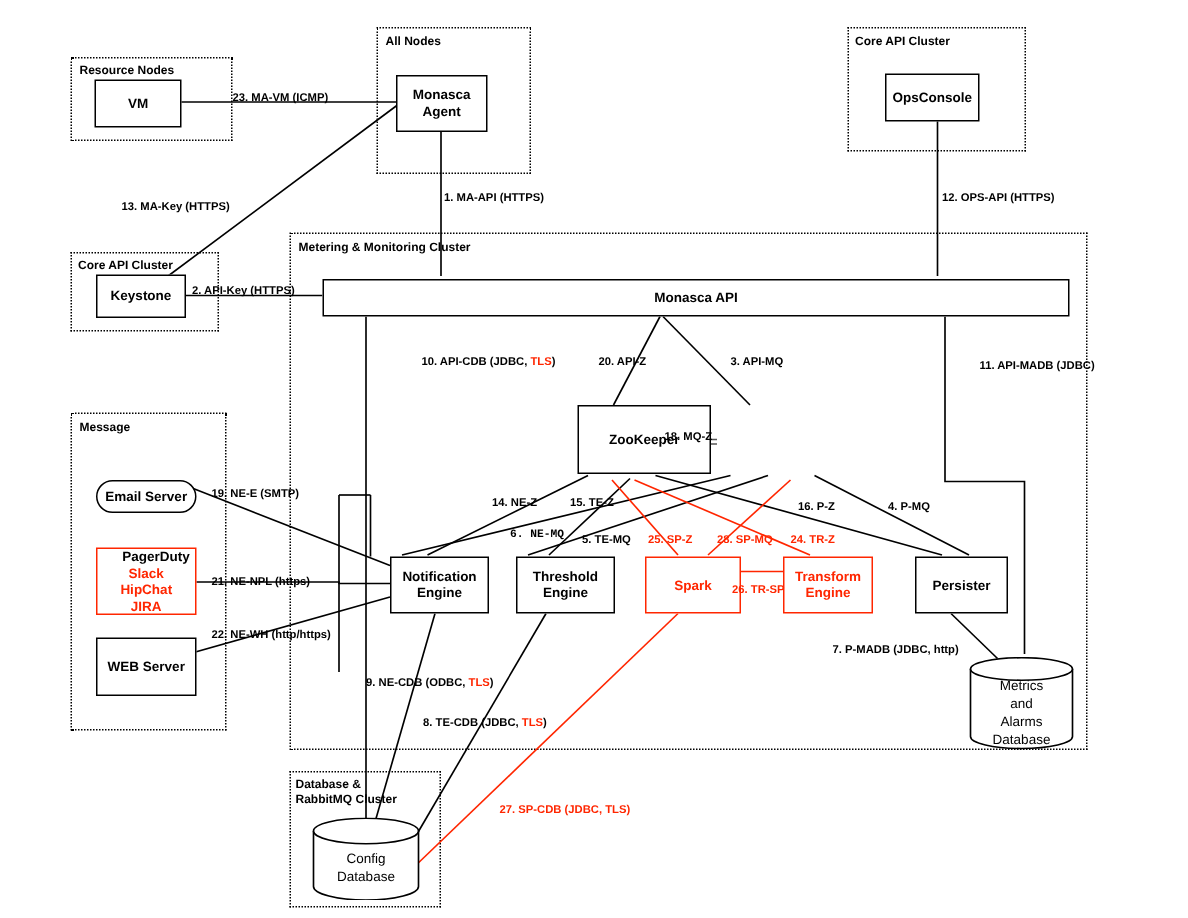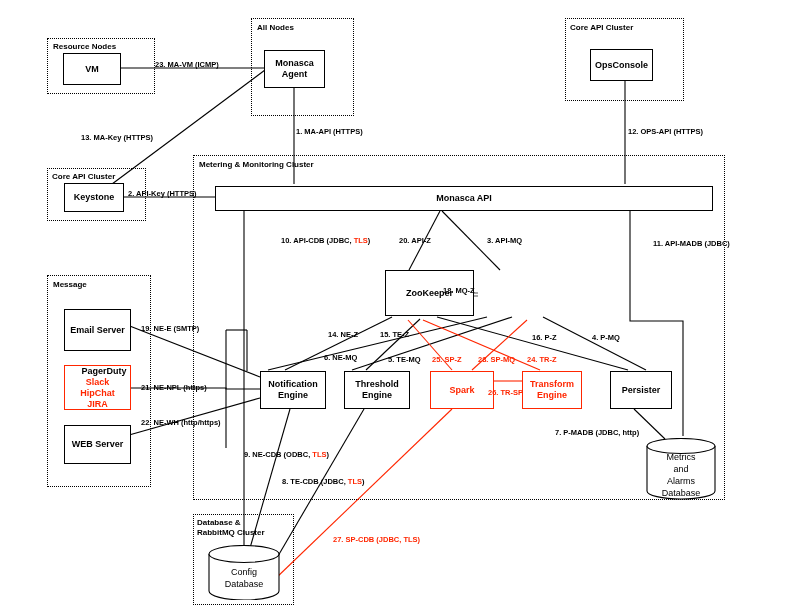--- a/index.html
+++ b/index.html
@@ -162,21 +162,21 @@
   <div class="node" style="left:344px;top:371px;width:66px;height:38px;white-space:pre-line;">Threshold
 Engine</div>
 
   <div class="node red" style="left:430px;top:371px;width:64px;height:38px;">Spark</div>
 
   <div class="node red" style="left:522px;top:371px;width:60px;height:38px;white-space:pre-line;">Transform
 Engine</div>
 
   <div class="node" style="left:610px;top:371px;width:62px;height:38px;">Persister</div>
 
-  <div class="node" style="left:64px;top:309px;width:67px;height:42px;">Email Server</div>
+  <div class="node" style="left:64px;top:320px;width:67px;height:22px;border-radius:14px;">Email Server</div>
 
   <div class="node stack red" style="left:64px;top:365px;width:67px;height:45px;">
     <span class="blk">PagerDuty</span>
     <span class="rd">Slack</span>
     <span class="rd">HipChat</span>
     <span class="rd">JIRA</span>
   </div>
 
   <div class="node" style="left:64px;top:425px;width:67px;height:39px;">WEB Server</div>
 
@@ -215,21 +215,21 @@
   <div class="elabel" style="left:399px;top:236px;">20. API-Z</div>
   <div class="elabel" style="left:487px;top:236px;">3. API-MQ</div>
   <div class="elabel" style="left:629px;top:239px;padding-left:24px;">11. API-MADB (JDBC)</div>
   <div class="elabel" style="left:443px;top:286px;">18. MQ-Z</div>
 
   <div class="elabel" style="left:328px;top:330px;">14. NE-Z</div>
   <div class="elabel" style="left:380px;top:330px;">15. TE-Z</div>
   <div class="elabel" style="left:532px;top:333px;">16. P-Z</div>
   <div class="elabel" style="left:592px;top:333px;">4. P-MQ</div>
 
-  <div class="elabel" style="left:324px;top:353px;">6. NE-MQ</div>
+  <div class="elabel" style="left:340px;top:353px;font-family:Liberation Mono, monospace;">6. NE-MQ</div>
   <div class="elabel" style="left:388px;top:355px;">5. TE-MQ</div>
   <div class="elabel red" style="left:432px;top:355px;">25. SP-Z</div>
   <div class="elabel red" style="left:478px;top:355px;">28. SP-MQ</div>
   <div class="elabel red" style="left:527px;top:355px;">24. TR-Z</div>
   <div class="elabel red" style="left:488px;top:388px;">26. TR-SP</div>
 
   <div class="elabel" style="left:141px;top:324px;">19. NE-E (SMTP)</div>
   <div class="elabel" style="left:141px;top:383px;">21. NE-NPL (https)</div>
   <div class="elabel" style="left:141px;top:418px;">22. NE-WH (http/https)</div>
 

